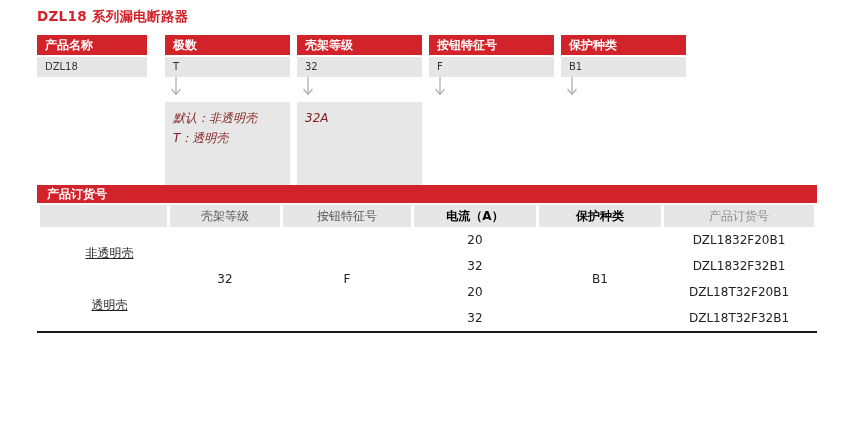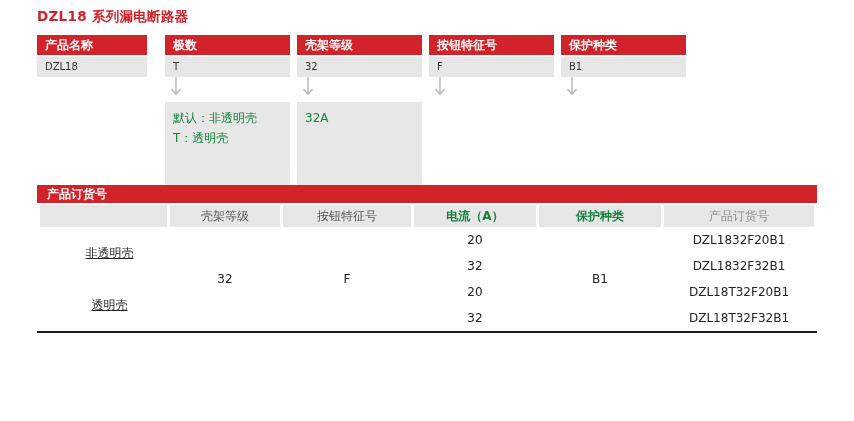--- a/index.html
+++ b/index.html
@@ -53,23 +53,24 @@
   .sel-arrow {
     height: 25px;
     padding-left: 5px;
     display: flex; align-items: flex-start;
   }
   .sel-note {
     height: 83px;
     background: var(--note-box-gray);
     font-size: 12px;
     line-height: 1.65;
-    color: #15803d;
+    color: #7f1d1d;
     padding: 7px 8px;
     white-space: pre-line;
+    font-style: italic;
   }
 
   
   .order-section { width: 780px; }
   .order-titlebar {
     height: 18px; line-height: 18px;
     background: var(--brand-red);
     color: #ffffff;
     font-size: 12px; font-weight: bold;
     padding-left: 10px;
@@ -84,21 +85,21 @@
   table.order-table td {
     font-size: 12px;
     text-align: center;
     vertical-align: middle;
   }
   tr.ohead td {
     background: var(--table-header-gray);
     height: 22px;
     color: #555;
   }
-  tr.ohead td.h-current, tr.ohead td.h-protection { color: #15803d; font-weight: 600; }
+  tr.ohead td.h-current, tr.ohead td.h-protection { color: #000000; font-weight: 600; }
   tr.ohead td.h-orderno { color: #8c8c8c; }
   tr.orow td { height: 26px; color: #222; background: #ffffff; }
   td.shell-label { text-align: left; padding-left: 12px; color: #333; text-decoration: underline; }
   
   td.w0 { width: 127px; } td.w1 { width: 110px; } td.w2 { width: 128px; }
   td.w3 { width: 122px; } td.w4 { width: 122px; } td.w5 { width: 150px; }
 </style>
 </head>
 <body>
 

